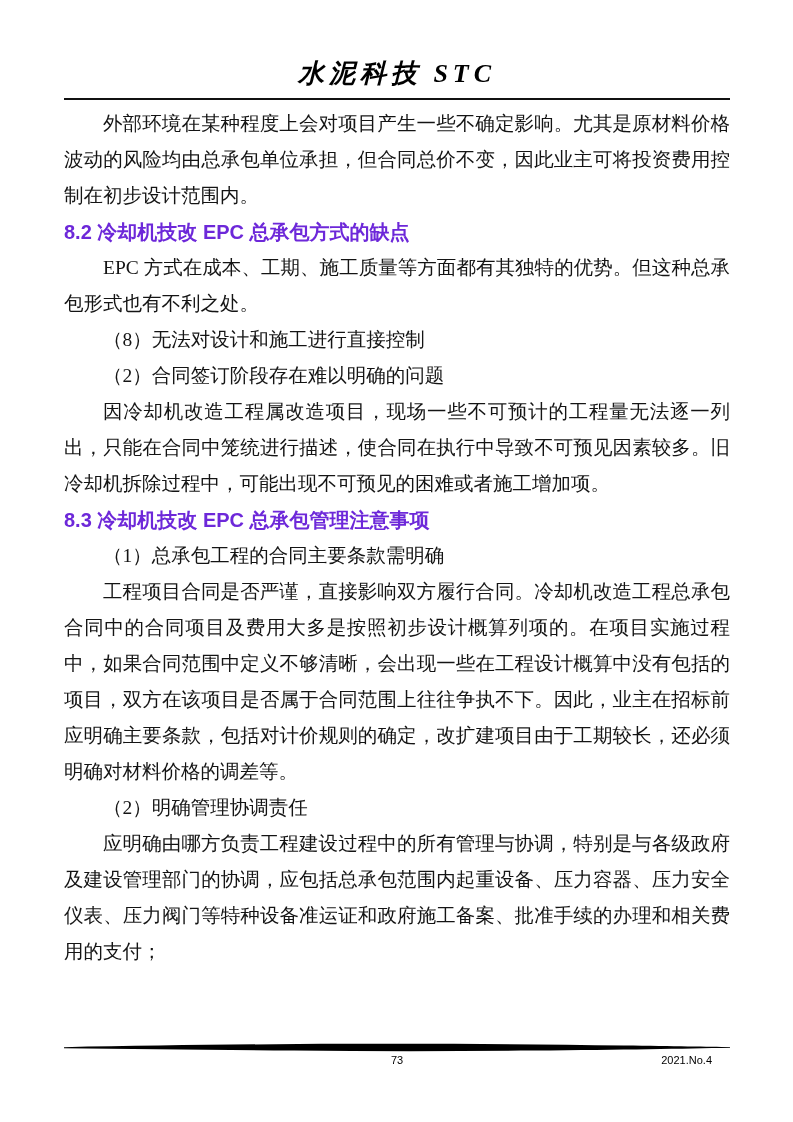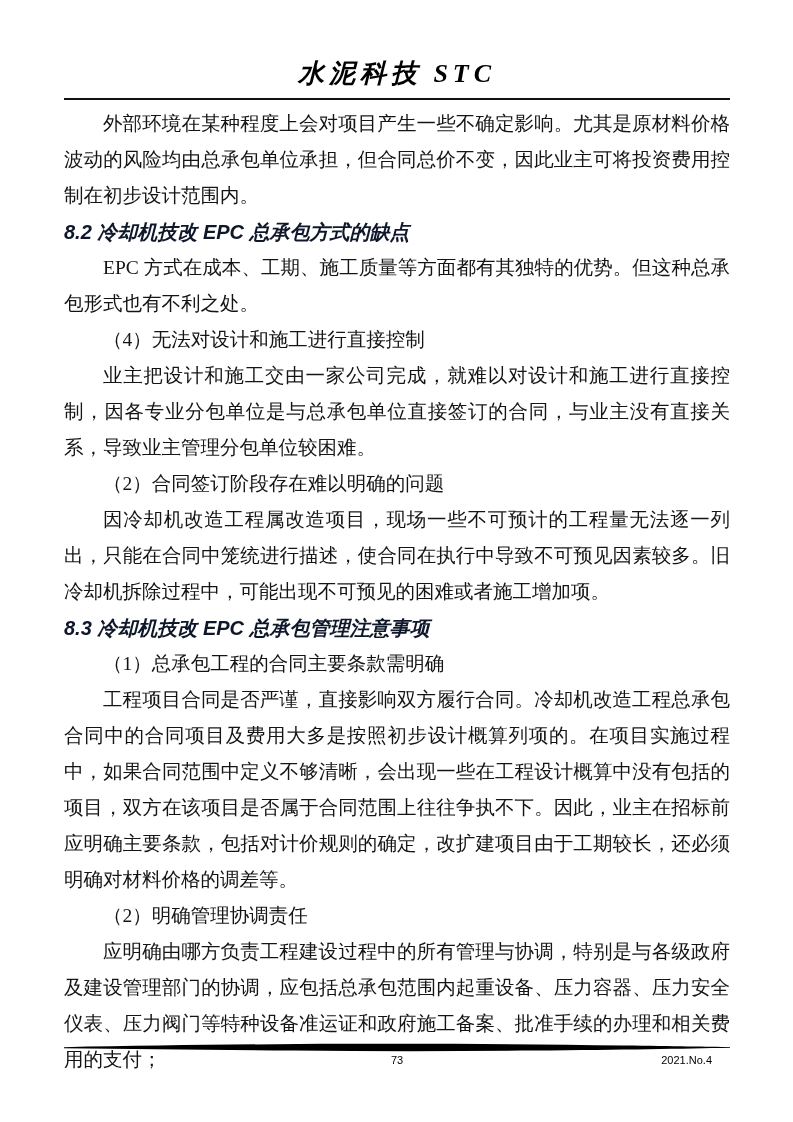--- a/index.html
+++ b/index.html
@@ -49,23 +49,22 @@
   }
   .doc-body p {
     margin: 0;
     text-indent: 2em;
   }
   .doc-body p.heading {
     font-family: "Liberation Sans", "DejaVu Sans", sans-serif;
     font-weight: bold;
     font-size: 20px;
     text-indent: 0;
-    color: #0f172a;
+    color: #6d28d9;
     text-align: left;
-    font-style: italic;
   }
   .page-footer {
     position: absolute;
     left: 64px;
     top: 1042px;
     width: 666px;
   }
   .footer-bar {
     display: block;
     width: 666px;
@@ -101,22 +100,21 @@
     <div class="journal-header">
       <span class="journal-title">水泥科技 STC</span>
     </div>
 
     <div class="header-rule"></div>
 
     <div class="doc-body">
       <p>外部环境在某种程度上会对项目产生一些不确定影响。尤其是原材料价格波动的风险均由总承包单位承担，但合同总价不变，因此业主可将投资费用控制在初步设计范围内。</p>
       <p class="heading">8.2 冷却机技改 EPC 总承包方式的缺点</p>
       <p>EPC 方式在成本、工期、施工质量等方面都有其独特的优势。但这种总承包形式也有不利之处。</p>
-      <p>（4）无法对设计和施工进行直接控制</p>
-      <p>业主把设计和施工交由一家公司完成，就难以对设计和施工进行直接控制，因各专业分包单位是与总承包单位直接签订的合同，与业主没有直接关系，导致业主管理分包单位较困难。</p>
+      <p>（8）无法对设计和施工进行直接控制</p>
       <p>（2）合同签订阶段存在难以明确的问题</p>
       <p>因冷却机改造工程属改造项目，现场一些不可预计的工程量无法逐一列出，只能在合同中笼统进行描述，使合同在执行中导致不可预见因素较多。旧冷却机拆除过程中，可能出现不可预见的困难或者施工增加项。</p>
       <p class="heading">8.3 冷却机技改 EPC 总承包管理注意事项</p>
       <p>（1）总承包工程的合同主要条款需明确</p>
       <p>工程项目合同是否严谨，直接影响双方履行合同。冷却机改造工程总承包合同中的合同项目及费用大多是按照初步设计概算列项的。在项目实施过程中，如果合同范围中定义不够清晰，会出现一些在工程设计概算中没有包括的项目，双方在该项目是否属于合同范围上往往争执不下。因此，业主在招标前应明确主要条款，包括对计价规则的确定，改扩建项目由于工期较长，还必须明确对材料价格的调差等。</p>
       <p>（2）明确管理协调责任</p>
       <p>应明确由哪方负责工程建设过程中的所有管理与协调，特别是与各级政府及建设管理部门的协调，应包括总承包范围内起重设备、压力容器、压力安全仪表、压力阀门等特种设备准运证和政府施工备案、批准手续的办理和相关费用的支付；</p>
     </div>
 
   </div>

